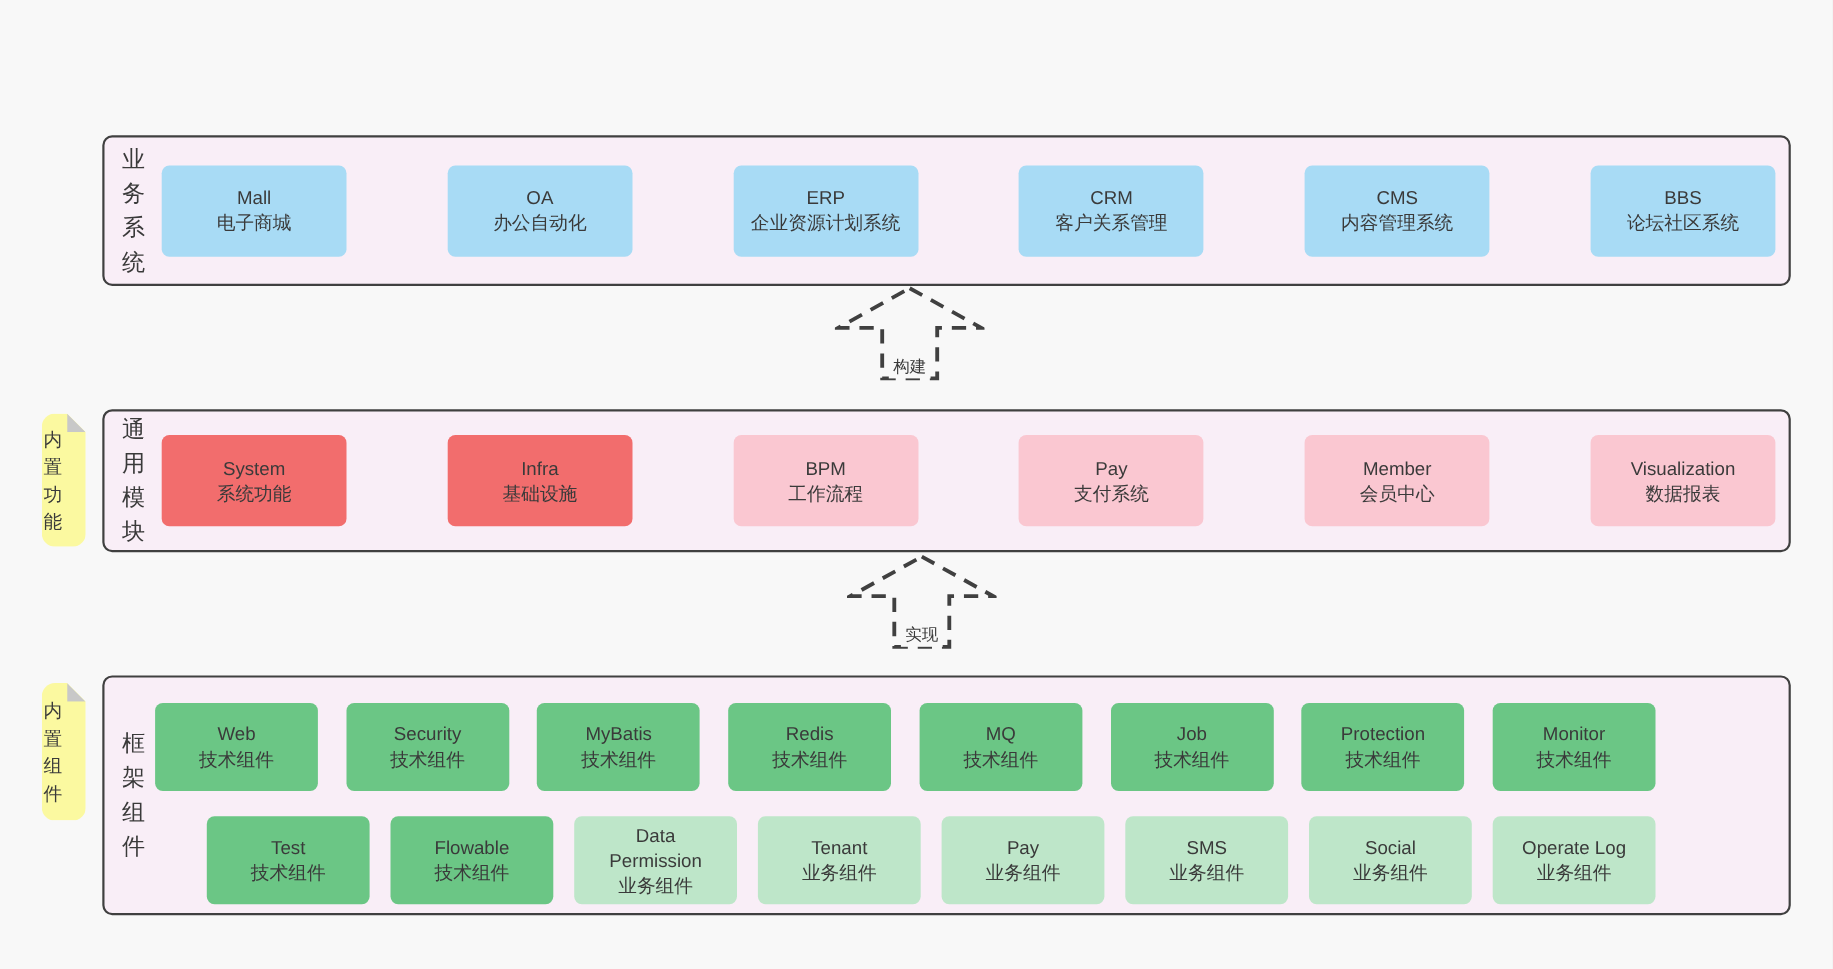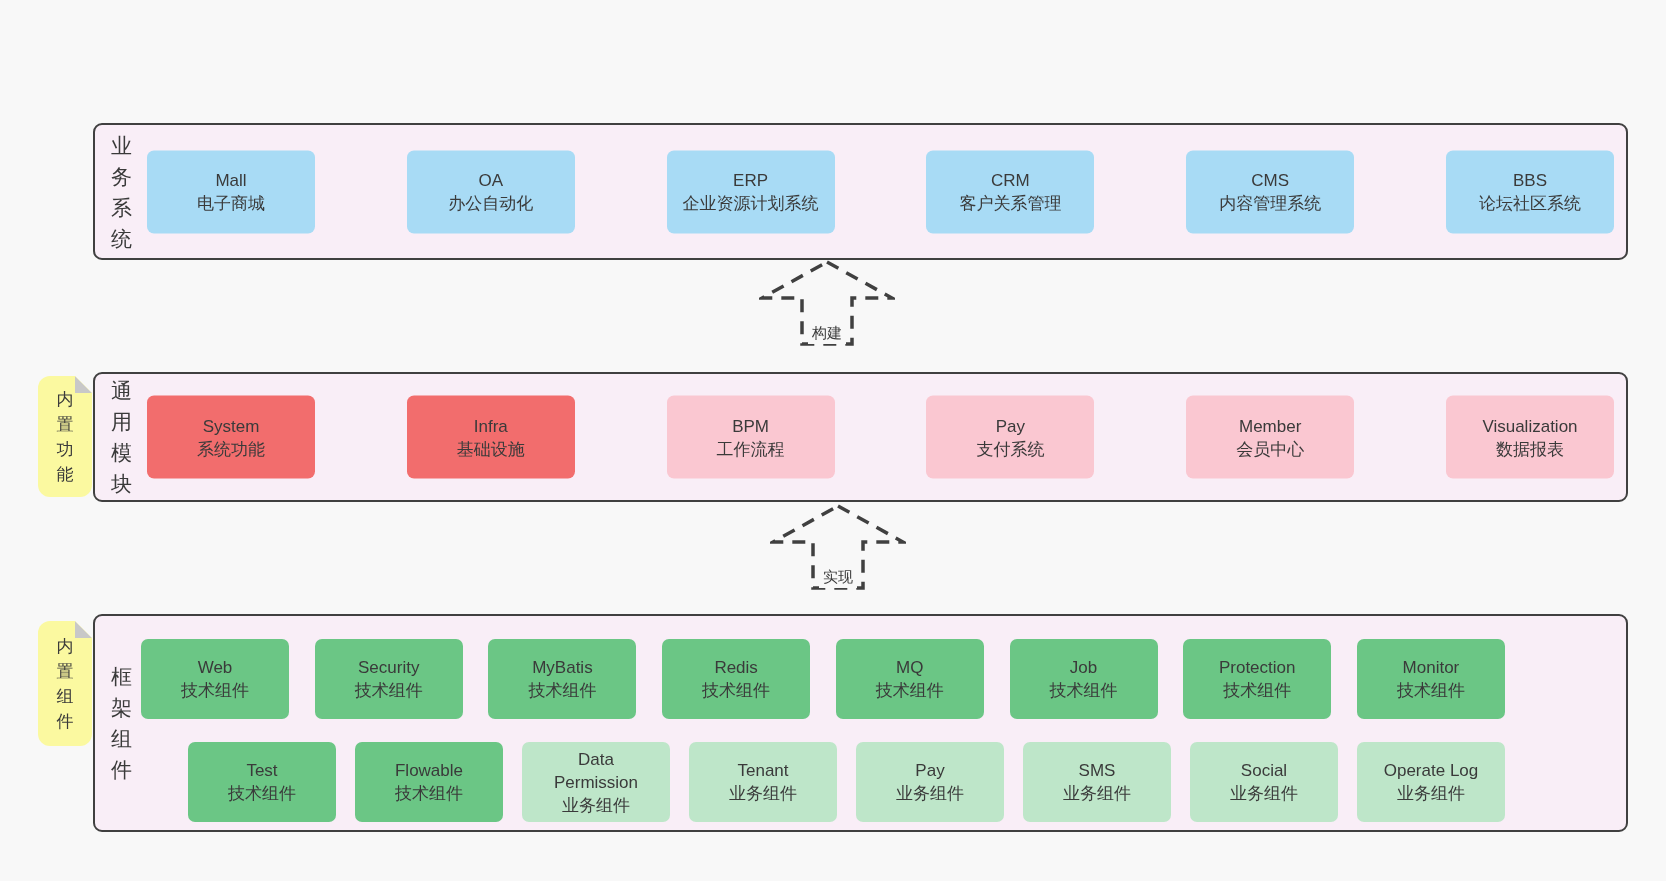--- a/index.html
+++ b/index.html
@@ -38,23 +38,23 @@
   .green_dark{background:var(--green-dark);}
   .green_light{background:var(--green-light);}
 
   .arrow{position:absolute;width:136px;height:88px;}
   .arrow-build{left:759px;top:259px;}
   .arrow-implement{left:770px;top:503px;}
   .arrow svg{display:block;width:136px;height:88px;}
   .arrow-label{position:absolute;left:50%;top:40px;transform:translateX(-50%);
     background:var(--page-bg);padding:1px 4px;font-size:15px;color:var(--text);white-space:nowrap;margin-top:24px;}
 
-  .note{position:absolute;width:54px;background:var(--note-bg);
+  .note{position:absolute;width:40px;background:var(--note-bg);
     clip-path:polygon(0 0,calc(100% - 17px) 0,100% 17px,100% 100%,0 100%);
-    display:flex;align-items:center;justify-content:center;z-index:2;border-radius:12px;}
+    display:flex;align-items:center;z-index:2;border-radius:12px;}
   .note-fold{position:absolute;top:0;right:0;width:17px;height:17px;
     background:var(--note-fold);clip-path:polygon(0 0,100% 100%,0 100%);}
   .note-text{width:20px;font-size:17px;line-height:25px;word-break:break-all;text-align:center;color:var(--text);}
   .note-modules{left:38px;top:376px;height:121px;}
   .note-framework{left:38px;top:621px;height:125px;}
 </style>
 </head>
 <body>
 
 <div class="page">

